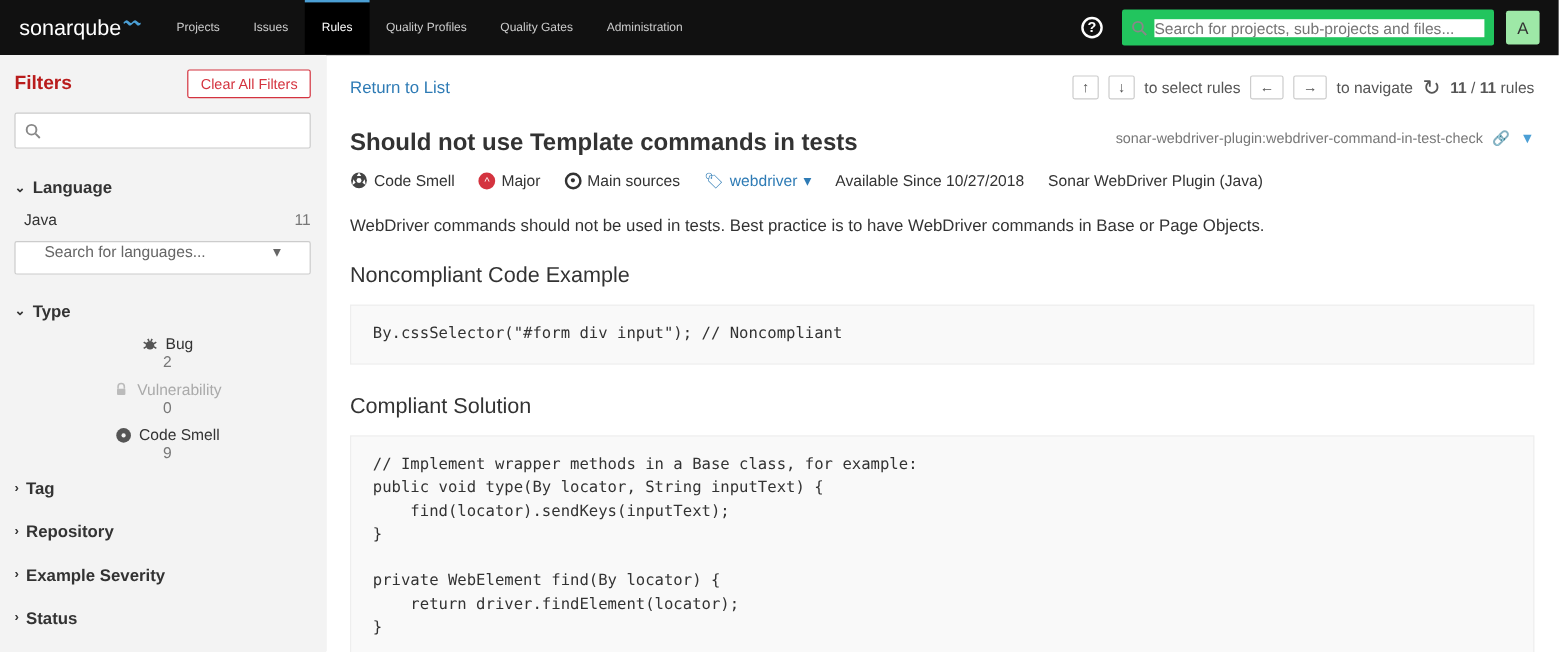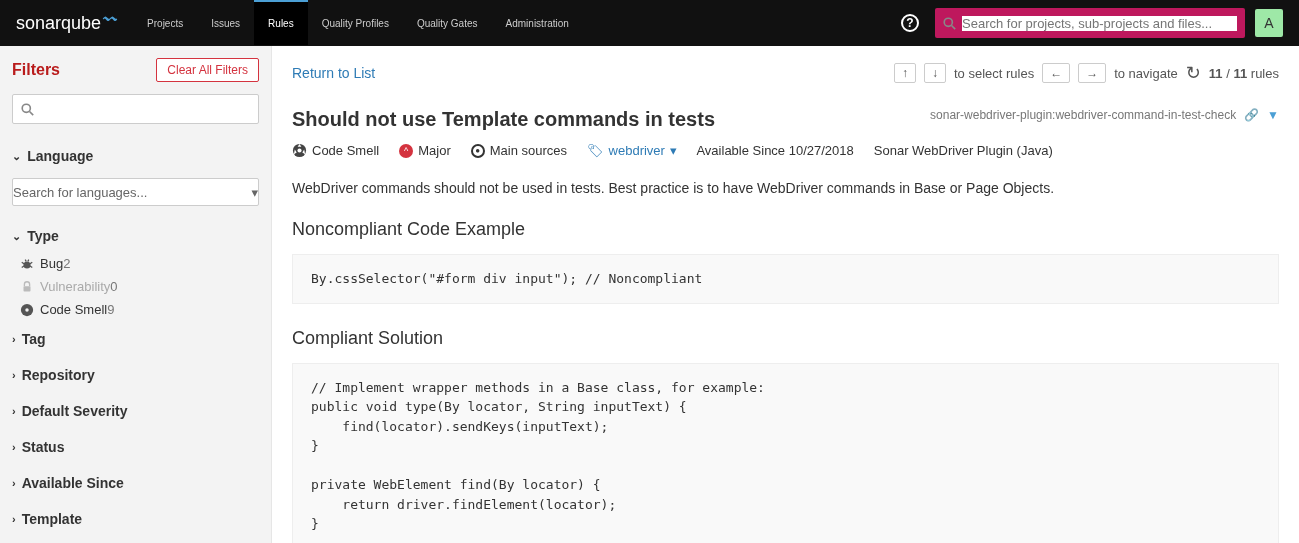--- a/index.html
+++ b/index.html
@@ -7,39 +7,39 @@
 
 .topnav { background: #111; height: 46px; display: flex; align-items: center; padding: 0 16px; color: #fff; }
 .logo { display: flex; align-items: baseline; margin-right: 16px; font-size: 18px; }
 .logo-sonar { font-weight: 400; color: #fff; }
 .logo-qube { font-weight: 300; color: #fff; }
 .logo-wave { color: #4b9fd5; margin-left: 2px; font-size: 14px; position: relative; top: -6px; }
 .nav-item { padding: 0 14px; color: #ccc; font-size: 10px; height: 46px; display: flex; align-items: center; cursor: pointer; }
 .nav-item.active { background: #000; color: #fff; border-top: 3px solid #4b9fd5; padding-top: 0; margin-top: -1px; }
 .nav-spacer { flex: 1; }
 .help-icon { width: 18px; height: 18px; border: 2px solid #fff; border-radius: 50%; display: flex; align-items: center; justify-content: center; font-size: 12px; font-weight: bold; margin-right: 16px; cursor: pointer; }
-.global-search { width: 310px; height: 30px; background: #be185d; border-radius: 2px; display: flex; align-items: center; padding: 0 8px; margin-right: 10px; }
+.global-search { width: 310px; height: 30px; background: #22c55e; border-radius: 2px; display: flex; align-items: center; padding: 0 8px; margin-right: 10px; }
 .global-search input { border: none; outline: none; flex: 1; font-size: 13px; color: #666; }
 .search-glyph { color: #888; margin-right: 6px; }
 .avatar { width: 28px; height: 28px; background: #9ee8a7; color: #333; border-radius: 2px; display: flex; align-items: center; justify-content: center; font-size: 14px; cursor: pointer; }
 
 .layout { display: flex; height: calc(100vh - 46px); }
 .sidebar { width: 272px; background: #f3f3f3; border-right: 1px solid #e6e6e6; padding: 12px; overflow-y: auto; }
 .filters-header { display: flex; justify-content: space-between; align-items: center; margin-bottom: 12px; }
 .filters-title { font-size: 16px; font-weight: 600; color: #b91c1c; }
 .clear-btn { border: 1px solid #d4333f; background: #fff; color: #d4333f; padding: 4px 10px; border-radius: 2px; font-size: 12px; cursor: pointer; }
 .rule-search { width: 100%; height: 30px; border: 1px solid #ccc; background: #fff; border-radius: 2px; display: flex; align-items: center; padding: 0 8px; margin-bottom: 16px; }
 .rule-search input { border: none; outline: none; flex: 1; font-size: 13px; }
 
 .facet-header { display: flex; align-items: center; font-weight: 600; font-size: 14px; padding: 8px 0; cursor: pointer; }
 .facet-chevron { margin-right: 6px; font-size: 11px; }
 .facet-item { display: flex; justify-content: space-between; padding: 4px 0 4px 8px; font-size: 13px; color: #333; cursor: pointer; }
 .facet-count { color: #777; }
-.lang-search { width: 100%; height: 28px; border: 1px solid #ccc; background: #fff; border-radius: 2px; display: flex; align-items: center; justify-content: space-between; padding: 0 0; margin: 6px 0 14px 0; font-size: 13px; color: #666; cursor: pointer; }
-.type-row { display: flex; align-items: center; padding: 4px 0 4px 8px; font-size: 13px; cursor: pointer; }
+.lang-search { width: 100%; height: 28px; border: 1px solid #ccc; background: #fff; border-radius: 2px; display: flex; justify-content: space-between; padding: 0 24px; margin: 6px 0 14px 0; font-size: 13px; color: #666; cursor: pointer; }
+.type-row { display: flex; align-items: center; justify-content: space-between; padding: 4px 0 4px 8px; font-size: 13px; cursor: pointer; flex-direction: column; }
 .type-row.muted { color: #aaa; }
 .type-label { display: flex; align-items: center; gap: 6px; }
 .facet-collapsed { display: flex; align-items: center; font-weight: 600; font-size: 14px; padding: 10px 0; cursor: pointer; }
 
 .main { flex: 1; overflow-y: auto; padding: 16px 20px; }
 .main-header { display: flex; align-items: center; justify-content: space-between; margin-bottom: 24px; }
 .return-link { color: #2e7bb5; font-size: 14px; cursor: pointer; }
 .nav-hints { display: flex; align-items: center; gap: 8px; font-size: 13px; color: #555; }
 .keycap { border: 1px solid #ccc; background: #fff; border-radius: 2px; padding: 2px 7px; font-size: 12px; color: #555; }
 .reload-icon { font-size: 18px; cursor: pointer; }
@@ -104,20 +104,24 @@
         <svg width="13" height="13" viewBox="0 0 16 16">
             <circle cx="6.5" cy="6.5" r="5" stroke="#888" stroke-width="2" fill="none"></circle>
             <line x1="10.5" y1="10.5" x2="15" y2="15" stroke="#888" stroke-width="2"></line>
           </svg>
       </span>
     </div>
 
     <div class="facet-header">
       <span class="facet-chevron">⌄</span>
       <span>Language</span>
+    </div>
+    <div class="facet-item">
+      <span>Java</span>
+      <span class="facet-count">11</span>
     </div>
     <div class="lang-search">
       <span>Search for languages...</span>
       <span>▾</span>
     </div>
 
     <div class="facet-header">
       <span class="facet-chevron">⌄</span>
       <span>Type</span>
     </div>
@@ -169,21 +173,21 @@
         <div class="facet-collapsed">
           <span class="facet-chevron">›</span>
           <span>Tag</span>
         </div>
         <div class="facet-collapsed">
           <span class="facet-chevron">›</span>
           <span>Repository</span>
         </div>
         <div class="facet-collapsed">
           <span class="facet-chevron">›</span>
-          <span>Default Severity</span>
+          <span>Example Severity</span>
         </div>
         <div class="facet-collapsed">
           <span class="facet-chevron">›</span>
           <span>Status</span>
         </div>
         <div class="facet-collapsed">
           <span class="facet-chevron">›</span>
           <span>Available Since</span>
         </div>
         <div class="facet-collapsed">

